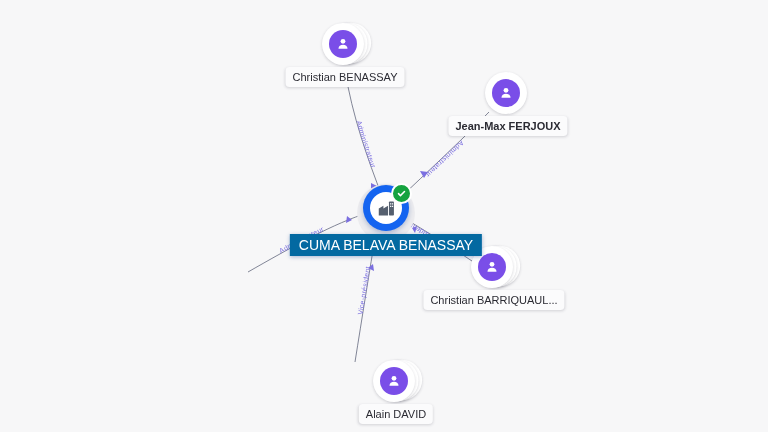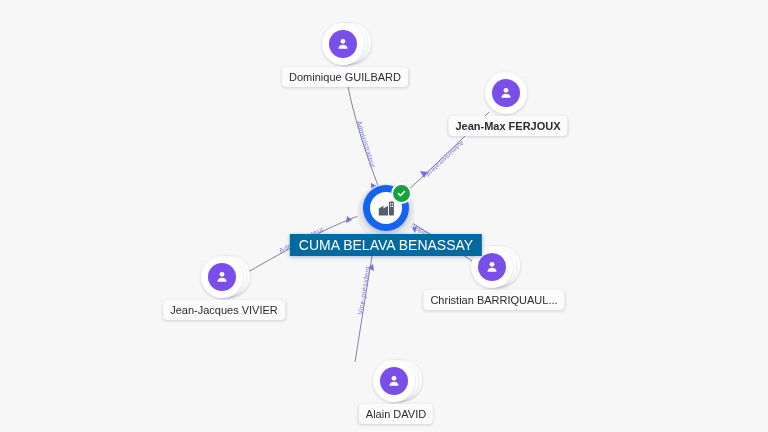--- a/index.html
+++ b/index.html
@@ -126,21 +126,21 @@
       <div class="card c2"></div>
       <div class="card c1">
         <div class="avatar">
           <svg width="16" height="16" viewBox="0 0 24 24">
               <circle cx="12" cy="8" r="3.6" fill="#fff"></circle>
               <path d="M5.2 19c0-3.6 3-6 6.8-6s6.8 2.4 6.8 6z" fill="#fff"></path>
             </svg>
         </div>
       </div>
     </div>
-    <div class="nlabel">Dominique GUILBARD</div>
+    <div class="nlabel">Christian BENASSAY</div>
   </div>
 
   <div class="node" style="left:508px;top:95px;font-weight:bold;">
     <div class="stack">
       <div class="card c1">
         <div class="avatar">
           <svg width="16" height="16" viewBox="0 0 24 24">
               <circle cx="12" cy="8" r="3.6" fill="#fff"></circle>
               <path d="M5.2 19c0-3.6 3-6 6.8-6s6.8 2.4 6.8 6z" fill="#fff"></path>
             </svg>
@@ -159,35 +159,20 @@
           <svg width="16" height="16" viewBox="0 0 24 24">
               <circle cx="12" cy="8" r="3.6" fill="#fff"></circle>
               <path d="M5.2 19c0-3.6 3-6 6.8-6s6.8 2.4 6.8 6z" fill="#fff"></path>
             </svg>
         </div>
       </div>
     </div>
     <div class="nlabel">Christian BARRIQUAUL...</div>
   </div>
 
-  <div class="node" style="left:224px;top:279px;">
-    <div class="stack">
-      <div class="card c3"></div>
-      <div class="card c2"></div>
-      <div class="card c1">
-        <div class="avatar">
-          <svg width="16" height="16" viewBox="0 0 24 24">
-              <circle cx="12" cy="8" r="3.6" fill="#fff"></circle>
-              <path d="M5.2 19c0-3.6 3-6 6.8-6s6.8 2.4 6.8 6z" fill="#fff"></path>
-            </svg>
-        </div>
-      </div>
-    </div>
-    <div class="nlabel">Jean-Jacques VIVIER</div>
-  </div>
 
   <div class="node" style="left:353px;top:383px;margin-left:43px;">
     <div class="stack">
       <div class="card c3"></div>
       <div class="card c2"></div>
       <div class="card c1">
         <div class="avatar">
           <svg width="16" height="16" viewBox="0 0 24 24">
               <circle cx="12" cy="8" r="3.6" fill="#fff"></circle>
               <path d="M5.2 19c0-3.6 3-6 6.8-6s6.8 2.4 6.8 6z" fill="#fff"></path>

